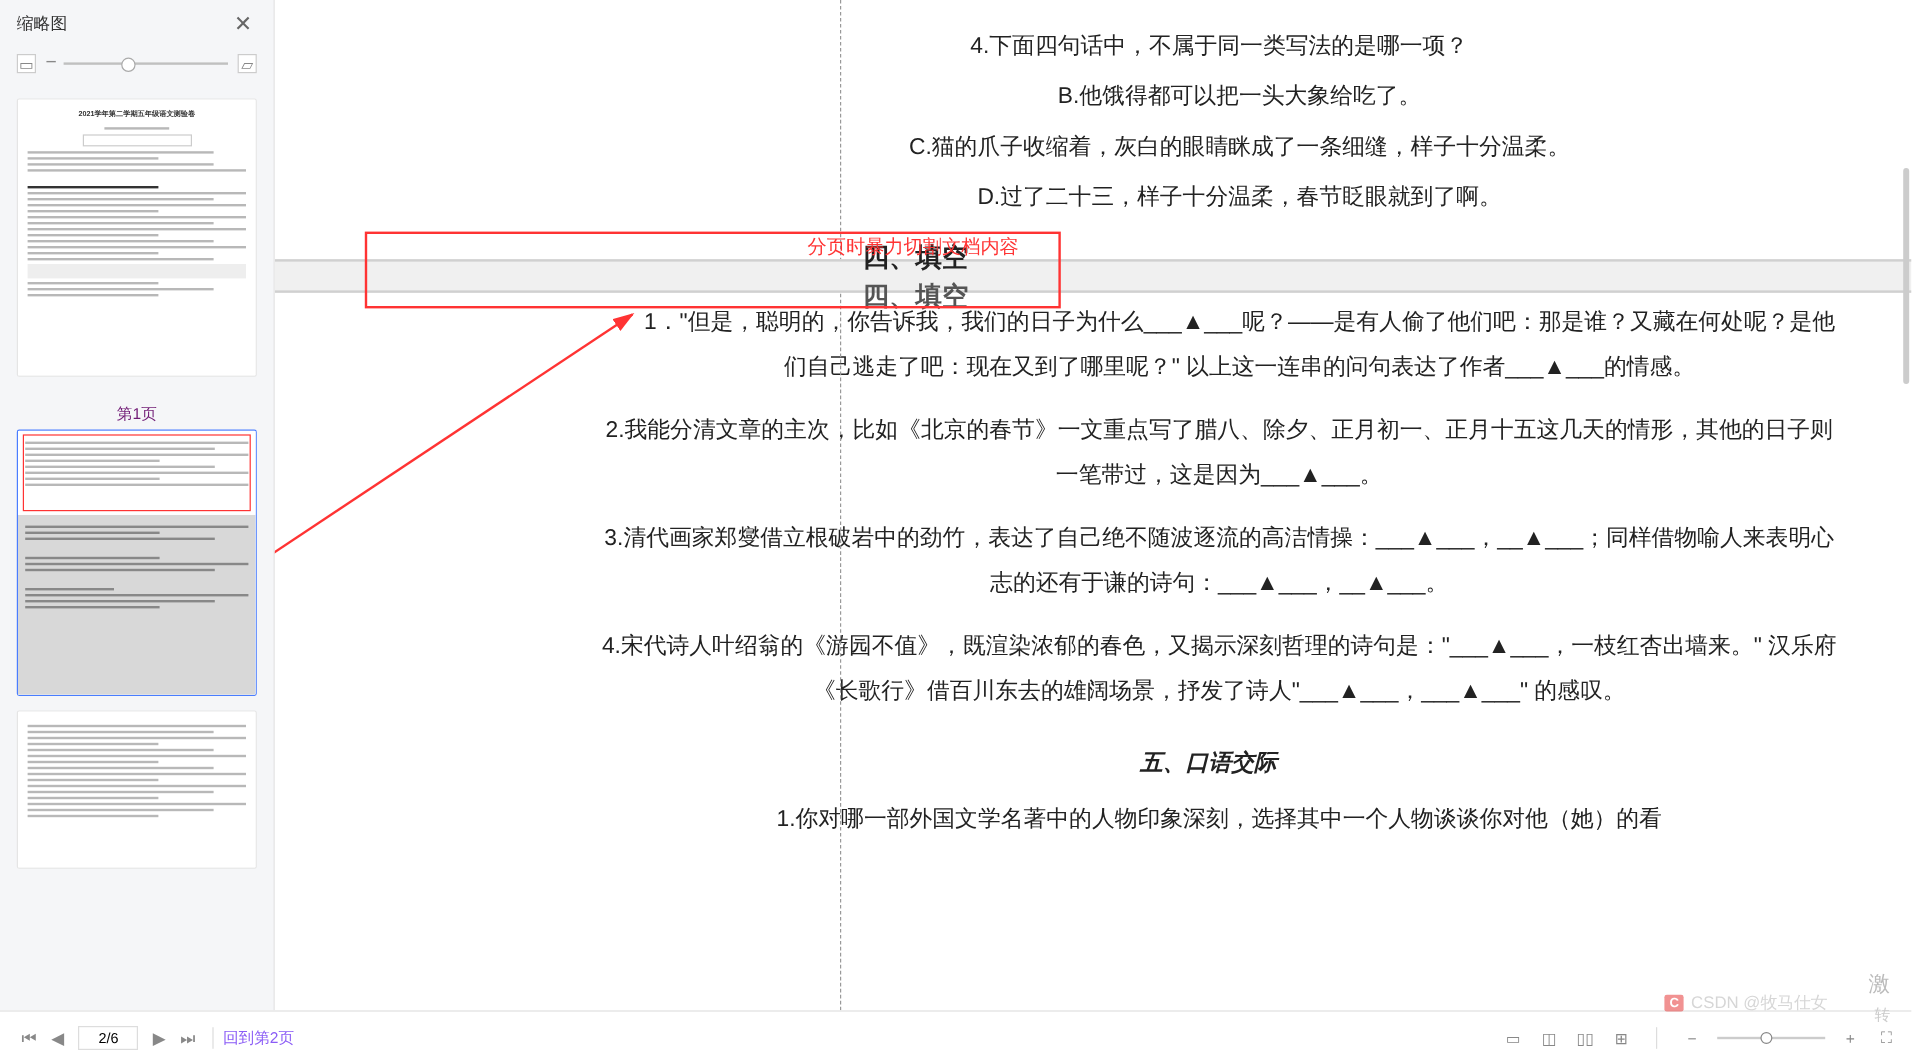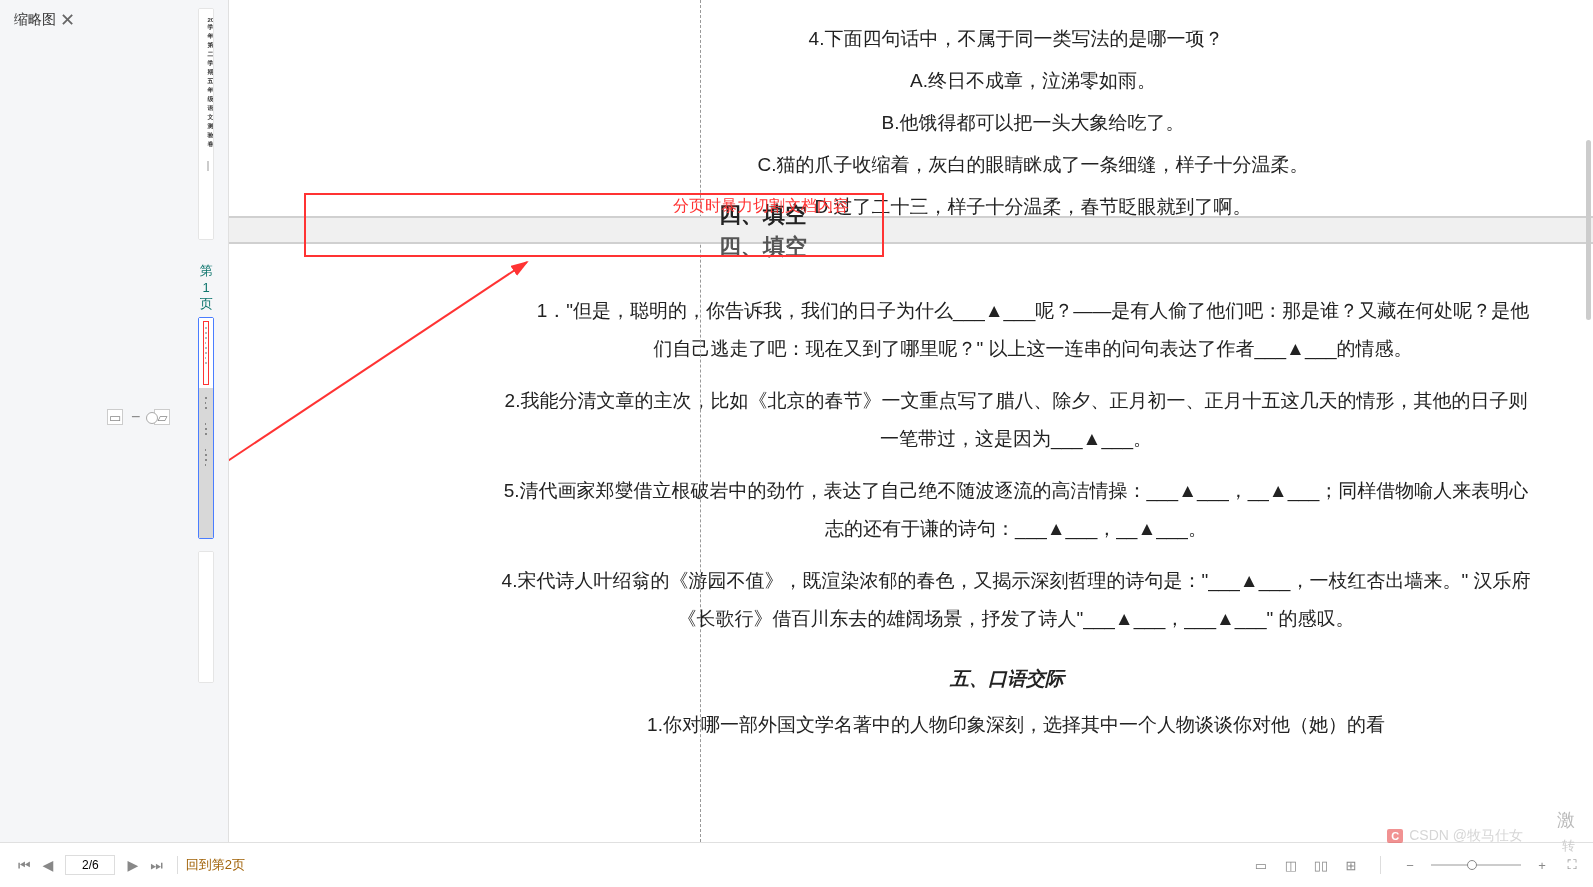--- a/index.html
+++ b/index.html
@@ -1,17 +1,17 @@
 <!DOCTYPE html>
 <html><head>
 <meta charset="utf-8">
 <style>
 * { margin: 0; padding: 0; box-sizing: border-box; }
 body { font-family: "Microsoft YaHei", sans-serif; background: #fff; overflow: hidden; width: 1593px; height: 887px; position: relative; }
-.sidebar { position: absolute; left: 0; top: 0; width: 229px; height: 842px; background: #f5f6f8; border-right: 1px solid #e0e0e0; display: flex; flex-direction: row; }
+.sidebar { position: absolute; left: 0; top: 0; width: 229px; height: 842px; background: #f5f6f8; border-right: 1px solid #e0e0e0; display: flex; flex-direction: column; }
 .sb-header { display: flex; align-items: center; justify-content: space-between; padding: 8px 14px; height: 40px; }
 .sb-title { font-size: 14px; color: #333; }
 .sb-close { font-size: 18px; color: #666; cursor: pointer; padding: 0 4px; }
 .sb-controls { display: flex; align-items: center; gap: 8px; padding: 4px 14px 12px; }
 .sb-slider-wrap { display: flex; align-items: center; flex: 1; gap: 6px; }
 .sb-slider { flex: 1; height: 2px; background: #c0c0c0; position: relative; }
 .sb-slider::after { content: ''; position: absolute; left: 35%; top: -4px; width: 10px; height: 10px; border-radius: 50%; background: #fff; border: 1px solid #aaa; }
 .sb-icon { width: 16px; height: 16px; display: inline-flex; align-items: center; justify-content: center; color: #888; font-size: 13px; border: 1px solid #ccc; background: #fff; }
 .thumbs { flex: 1; overflow-y: auto; padding: 8px 14px 14px; }
 .thumbs::-webkit-scrollbar { width: 6px; }
@@ -21,21 +21,21 @@
 .thumb-img { width: 100%; position: relative; background: #fff; }
 .thumb1 { height: 230px; padding: 8px; }
 .thumb2 { height: 220px; }
 .thumb2 .top-half { height: 70px; background: #fff; padding: 6px; position: relative; }
 .thumb2 .top-half::before { content:''; position:absolute; left:4px; right:4px; top:3px; bottom:3px; border:1.5px solid #f33; }
 .thumb2 .bot-half { height: 150px; background: #d8d8d8; padding: 6px; }
 .thumb3 { height: 130px; padding: 8px; }
 .fake-line { height: 2px; background: #b8b8b8; margin: 3px 0; }
 .fake-line.short { width: 60%; }
 .fake-line.med { width: 85%; }
-.thumb-label { text-align: center; font-size: 13px; color: #0f766e; padding: 10px 0 4px; }
+.thumb-label { text-align: center; font-size: 13px; color: #701a75; padding: 10px 0 4px; }
 .main { position: absolute; left: 229px; top: 0; right: 0; height: 842px; background: #fff; overflow: hidden; }
 .doc-content { padding: 20px 60px 0 270px; font-size: 19px; line-height: 2.0; color: #222; text-align: center; }
 .doc-content p { margin-bottom: 4px; }
 .indent { padding-left: 34px; }
 .section-title { font-weight: bold; margin-top: 22px; font-style: italic; }
 .page-split { position: absolute; left: 0; right: 0; top: 216px; height: 28px; border-top: 2px solid #d0d0d0; border-bottom: 2px solid #d0d0d0; background: #f0f0f0; }
 .red-box { position: absolute; left: 75px; top: 193px; width: 580px; height: 64px; border: 2px solid #f33; }
 .red-anno { position: absolute; left: 444px; top: 196px; color: #f33; font-size: 16px; }
 .red-arrow { position: absolute; left: -42px; top: 258px; pointer-events: none; }
 .cut-text { position: absolute; left: 490px; top: 200px; font-size: 22px; font-weight: bold; color: #222; }
@@ -169,49 +169,48 @@
     <defs>
         <marker id="ah" markerWidth="10" markerHeight="10" refX="8" refY="3" orient="auto">
           <path d="M0,0 L0,6 L9,3 z" fill="#f33"></path>
         </marker>
       </defs>
     <line x1="0" y1="230" x2="340" y2="4" stroke="#f33" stroke-width="2" marker-end="url(#ah)"></line>
   </svg>
 
   <div class="doc-content">
     <p>4.下面四句话中，不属于同一类写法的是哪一项？</p>
-    <p class="indent">A.终日不成章，泣涕零如雨。</p>
     <p class="indent">B.他饿得都可以把一头大象给吃了。</p>
     <p class="indent">C.猫的爪子收缩着，灰白的眼睛眯成了一条细缝，样子十分温柔。</p>
     <p class="indent">D.过了二十三，样子十分温柔，春节眨眼就到了啊。</p>
 
     <div style="height:62px;"></div>
 
     <p class="indent">1．"但是，聪明的，你告诉我，我们的日子为什么___▲___呢？——是有人偷了他们吧：那是谁？又藏在何处呢？是他们自己逃走了吧：现在又到了哪里呢？" 以上这一连串的问句表达了作者___▲___的情感。</p>
     <p style="margin-top:14px;">2.我能分清文章的主次，比如《北京的春节》一文重点写了腊八、除夕、正月初一、正月十五这几天的情形，其他的日子则一笔带过，这是因为___▲___。</p>
-    <p style="margin-top:14px;">5.清代画家郑燮借立根破岩中的劲竹，表达了自己绝不随波逐流的高洁情操：___▲___，__▲___；同样借物喻人来表明心志的还有于谦的诗句：___▲___，__▲___。</p>
+    <p style="margin-top:14px;">3.清代画家郑燮借立根破岩中的劲竹，表达了自己绝不随波逐流的高洁情操：___▲___，__▲___；同样借物喻人来表明心志的还有于谦的诗句：___▲___，__▲___。</p>
     <p style="margin-top:14px;">4.宋代诗人叶绍翁的《游园不值》，既渲染浓郁的春色，又揭示深刻哲理的诗句是："___▲___，一枝红杏出墙来。" 汉乐府《长歌行》借百川东去的雄阔场景，抒发了诗人"___▲___，___▲___" 的感叹。</p>
 
     <p class="section-title" style="margin-left:-18px;">五、口语交际</p>
     <p style="margin-top:8px;">1.你对哪一部外国文学名著中的人物印象深刻，选择其中一个人物谈谈你对他（她）的看</p>
   </div>
 
   <div class="vscroll">
     <div class="vscroll-thumb"></div>
   </div>
 </div>
 
 <div class="statusbar">
   <span class="nav-btn">⏮</span>
   <span class="nav-btn">◀</span>
   <input class="page-input" value="2/6" style="">
   <span class="nav-btn">▶</span>
   <span class="nav-btn">⏭</span>
   <div class="sb-divider"></div>
-  <span style="color:#a16207;">回到第2页</span>
+  <span style="color:#8b5cf6;">回到第2页</span>
 
   <div class="status-right">
     <span class="view-icon">▭</span>
     <span class="view-icon">◫</span>
     <span class="view-icon">▯▯</span>
     <span class="view-icon">⊞</span>
     <div class="sb-divider"></div>
     <span class="view-icon">−</span>
     <div class="zoom-slider"></div>
     <span class="view-icon">+</span>

